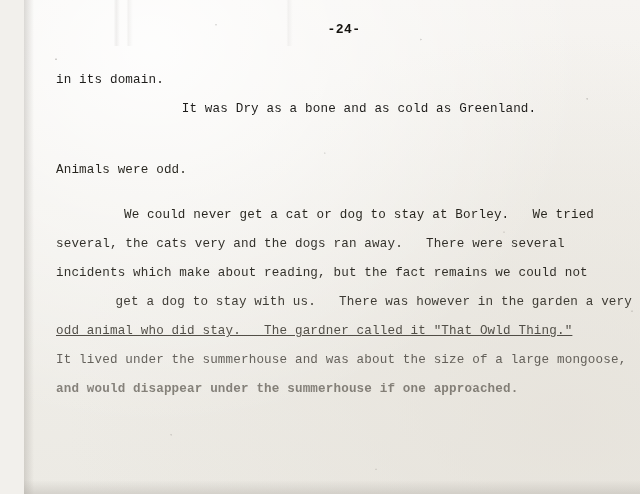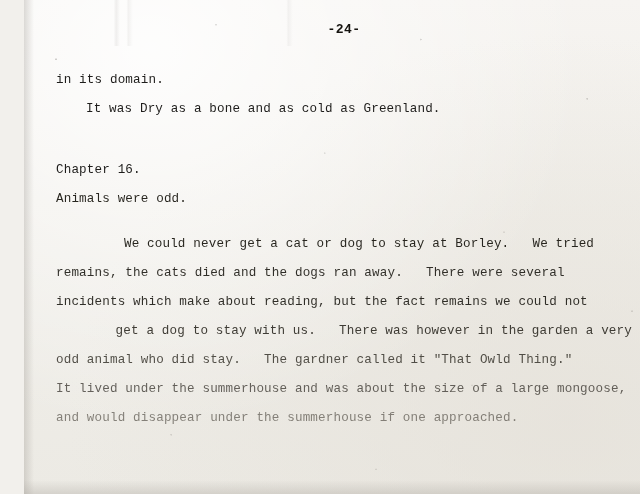--- a/index.html
+++ b/index.html
@@ -90,24 +90,24 @@
     white-space: pre;
     letter-spacing: 0.15px;
     color: #14120f;
   }
 
   
   .f0 { color: #131210; opacity: 0.95; }
   .f1 { color: #18160f; opacity: 0.93; }
   .f2 { color: #1b1913; opacity: 0.90; }
   .f3 { color: #232019; opacity: 0.86; text-align: right; }
-  .f4 { color: #2b2820; opacity: 0.80; }
+  .f4 { color: #2b2820; opacity: 0.80; text-decoration: underline; }
   .f5 { color: #34302a; opacity: 0.74; }
   .f6 { color: #3b3730; opacity: 0.68; }
-  .f7 { color: #454038; opacity: 0.62; }
+  .f7 { color: #454038; opacity: 0.62; font-weight: bold; }
 
   .gap-sm { height: 16px; }
   .gap-lg { height: 32px; }
 
   .edge-shadow-left {
     position: absolute;
     top: 0; left: 0; width: 10px; height: 494px;
     background: linear-gradient(90deg, rgba(160,155,148,0.35), rgba(255,255,255,0));
     pointer-events: none;
   }
@@ -131,31 +131,30 @@
 
   <div class="edge-shadow-left"></div>
   <div class="edge-shadow-right"></div>
   <div class="edge-shadow-bottom"></div>
 
   <div class="page-number">-24-</div>
 
   <div class="body-text">
 
     <div class="line f0">in its domain.</div>
-    <div class="line f0" style="padding-left:30px;">It was Dry as a bone and as cold as Greenland.</div>
+    <div class="line f0" style="padding-left:30px;text-align:center;">It was Dry as a bone and as cold as Greenland.</div>
 
     <div class="gap-lg"></div>
 
-    <div class="line f0">Chapter 16.</div>
     <div class="line f1">Animals were odd.</div>
 
     <div class="gap-sm"></div>
 
     <div class="line f1" style="padding-left:30px;text-align:center;">We could never get a cat or dog to stay at Borley.   We tried</div>
-    <div class="line f2">remains, the cats died and the dogs ran away.   There were several</div>
+    <div class="line f2">several, the cats very and the dogs ran away.   There were several</div>
     <div class="line f2">incidents which make about reading, but the fact remains we could not</div>
     <div class="line f3">get a dog to stay with us.   There was however in the garden a very</div>
     <div class="line f4">odd animal who did stay.   The gardner called it "That Owld Thing."</div>
     <div class="line f5">It lived under the summerhouse and was about the size of a large mongoose,</div>
     <div class="line f7">and would disappear under the summerhouse if one approached.</div>
 
   </div>
 </div>
 
 </body></html>

